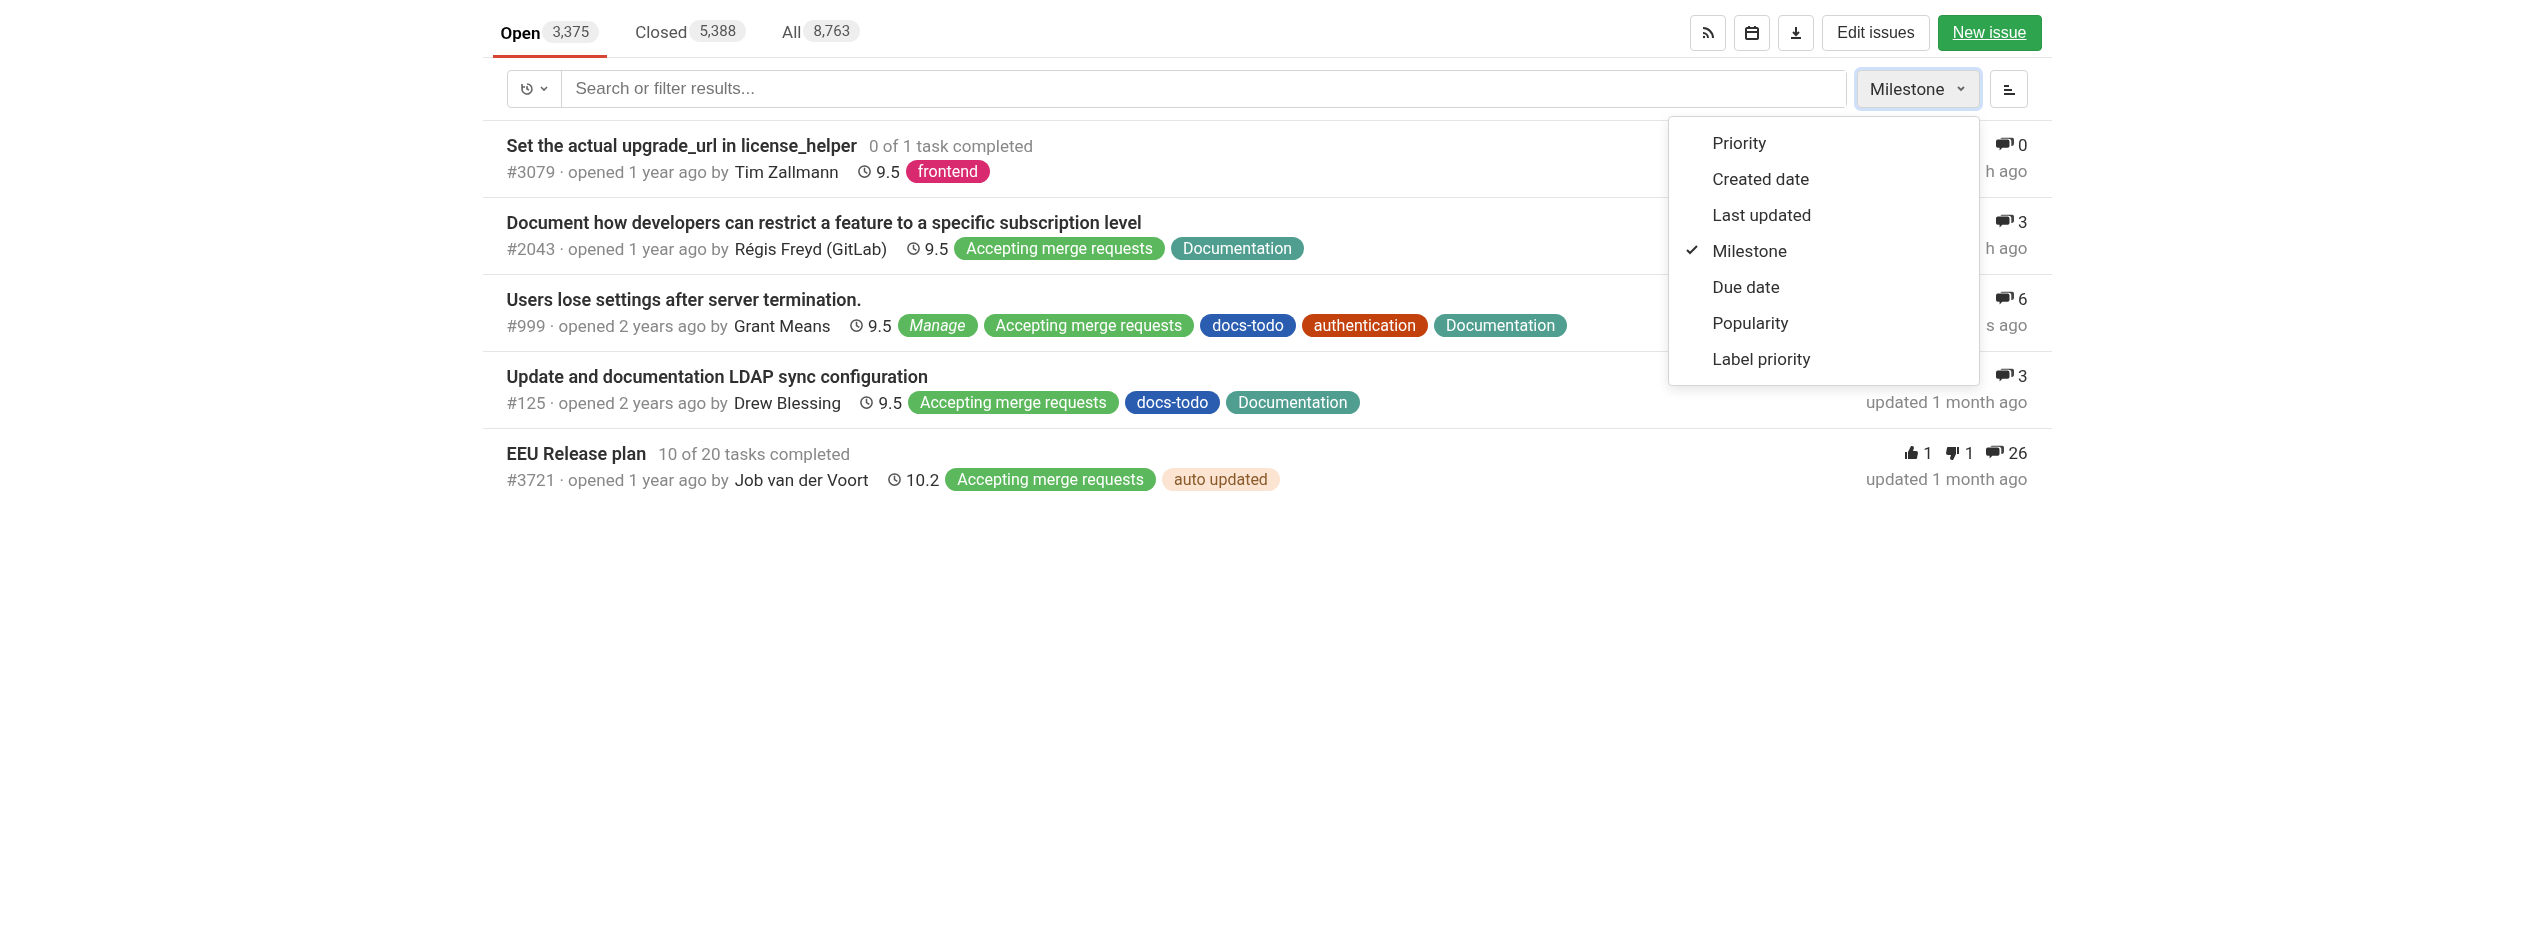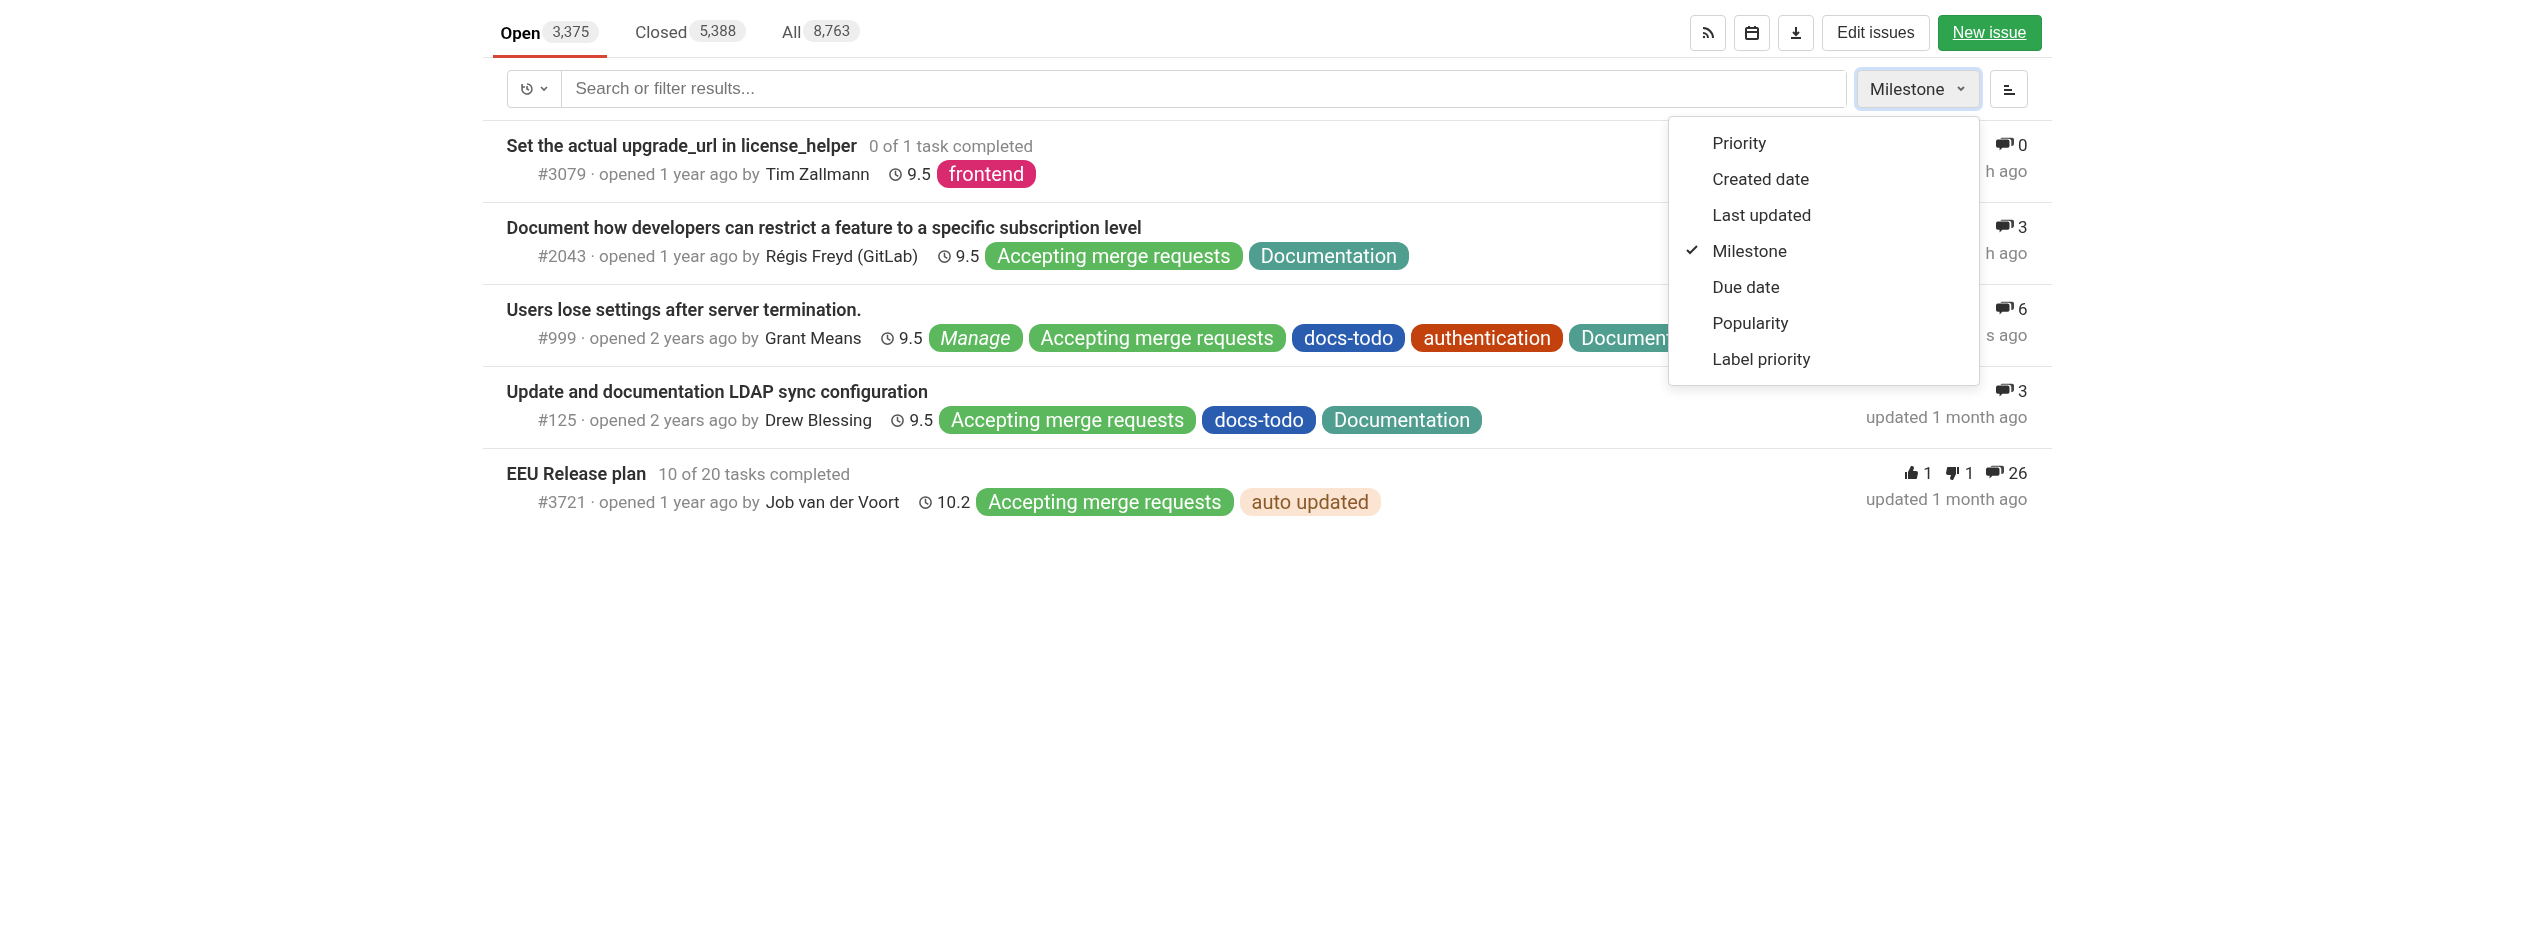--- a/index.html
+++ b/index.html
@@ -23,24 +23,24 @@
 .search-input { flex: 1; border: none; outline: none; padding: 0 14px; font-size: 17px; color: #888; height: 100%; }
 .sort-dropdown { border: 1px solid #d4d4d4; background: #eee; border-radius: 4px; height: 38px; padding: 0 12px; display: flex; align-items: center; gap: 10px; font-size: 17px; cursor: pointer; box-shadow: 0 0 0 3px #cfe0fb; }
 .sort-dir { border: 1px solid #d4d4d4; border-radius: 4px; width: 38px; height: 38px; display: flex; align-items: center; justify-content: center; cursor: pointer; }
 
 .issues { }
 .issue { border-top: 1px solid #e5e5e5; padding: 14px 24px; display: flex; }
 .issue-left { flex: 1; }
 .issue-right { text-align: right; display: flex; flex-direction: column; align-items: flex-end; gap: 6px; min-width: 200px; }
 .issue-title { font-size: 18px; font-weight: 600; margin-bottom: 4px; display: flex; align-items: center; gap: 12px; }
 .task-progress { font-weight: 400; color: #888; font-size: 17px; }
-.issue-meta { font-size: 17px; color: #888; display: flex; align-items: center; gap: 6px; flex-wrap: wrap; margin-left: 31px; }
+.issue-meta { font-size: 17px; color: #888; display: flex; align-items: center; gap: 6px; flex-wrap: wrap; }
 .issue-meta .author { color: #303030; }
 .milestone-chip { display: inline-flex; align-items: center; gap: 4px; color: #303030; }
-.label { display: inline-block; border-radius: 12px; padding: 2px 12px; font-size: 20px; color: #fff; }
+.label { display: inline-block; border-radius: 12px; padding: 2px 12px; font-size: 16px; color: #fff; }
 .stat { display: inline-flex; align-items: center; gap: 4px; color: #303030; font-size: 17px; }
 .updated { color: #888; font-size: 17px; }
 
 .dropdown-menu { position: absolute; background: #fff; border: 1px solid #d4d4d4; border-radius: 4px; box-shadow: 0 4px 12px rgba(0,0,0,0.1); width: 312px; padding: 8px 0; }
 .dropdown-item { padding: 8px 18px 8px 44px; font-size: 17px; cursor: pointer; position: relative; }
 .dropdown-item .check { position: absolute; left: 16px; top: 10px; }
 
 svg { display: block; }
 </style>
 </head>

